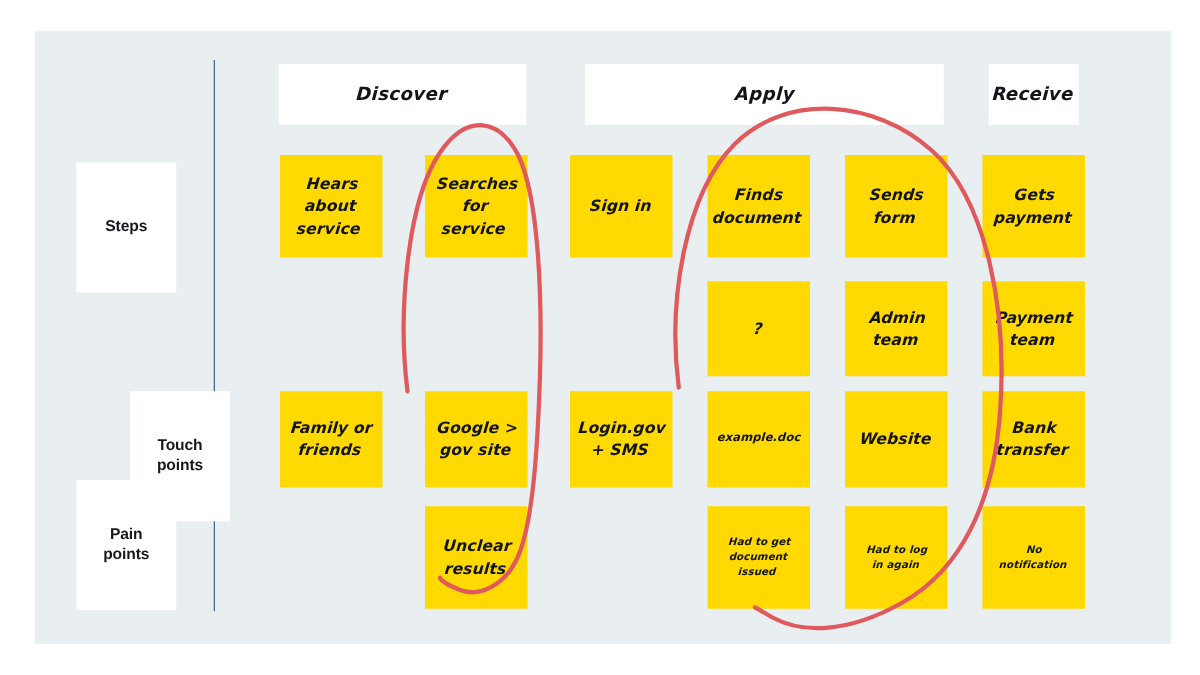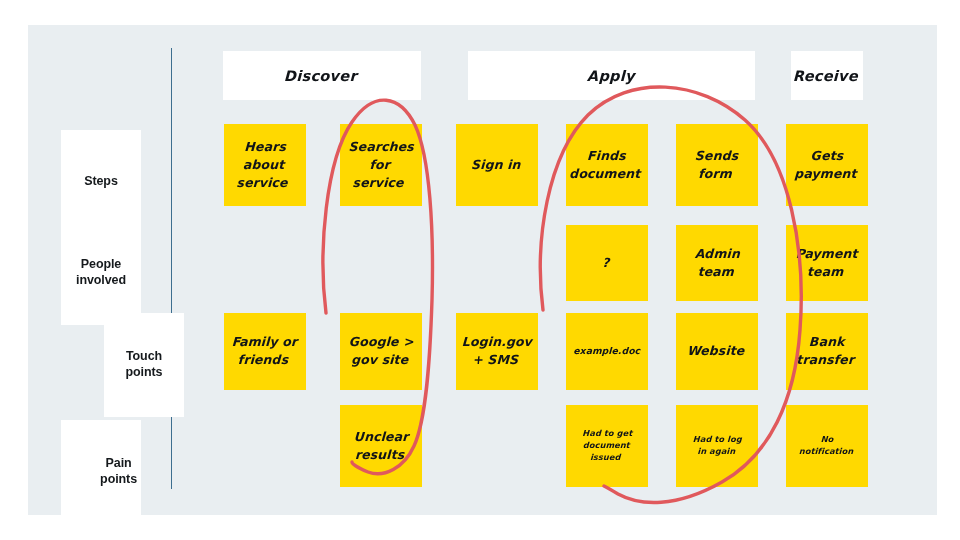--- a/index.html
+++ b/index.html
@@ -61,21 +61,21 @@
     font-family: "Liberation Sans", sans-serif;
     font-size: 12.5px;
     font-weight: 700;
     color: #15191c;
     line-height: 1.25;
     letter-spacing: -0.1px;
   }
   .row-label.r0 { top: 130px; }
   .row-label.r1 { top: 221px; }
   .row-label.r2 { top: 313px; margin-left: 43px; }
-  .row-label.r3 { top: 420px; justify-content: flex-end; }
+  .row-label.r3 { top: 384px; }
 
   
   .phase {
     position: absolute;
     top: 51px;
     height: 49px;
     background: #ffffff;
     display: flex;
     align-items: center;
     justify-content: center;
@@ -144,23 +144,20 @@
 
 <div id="canvas">
 
   <div class="board"></div>
 
   <div class="divider"></div>
 
   <div class="row-label r0">
     <span>Steps</span>
   </div>
-  <div class="row-label r1">
-    <span>People<br>involved</span>
-  </div>
   <div class="row-label r2">
     <span>Touch<br>points</span>
   </div>
   <div class="row-label r3">
     <span>Pain<br>points</span>
   </div>
 
   <div class="phase" style="left:223px; width:198px;">
     <span>Discover</span>
   </div>

